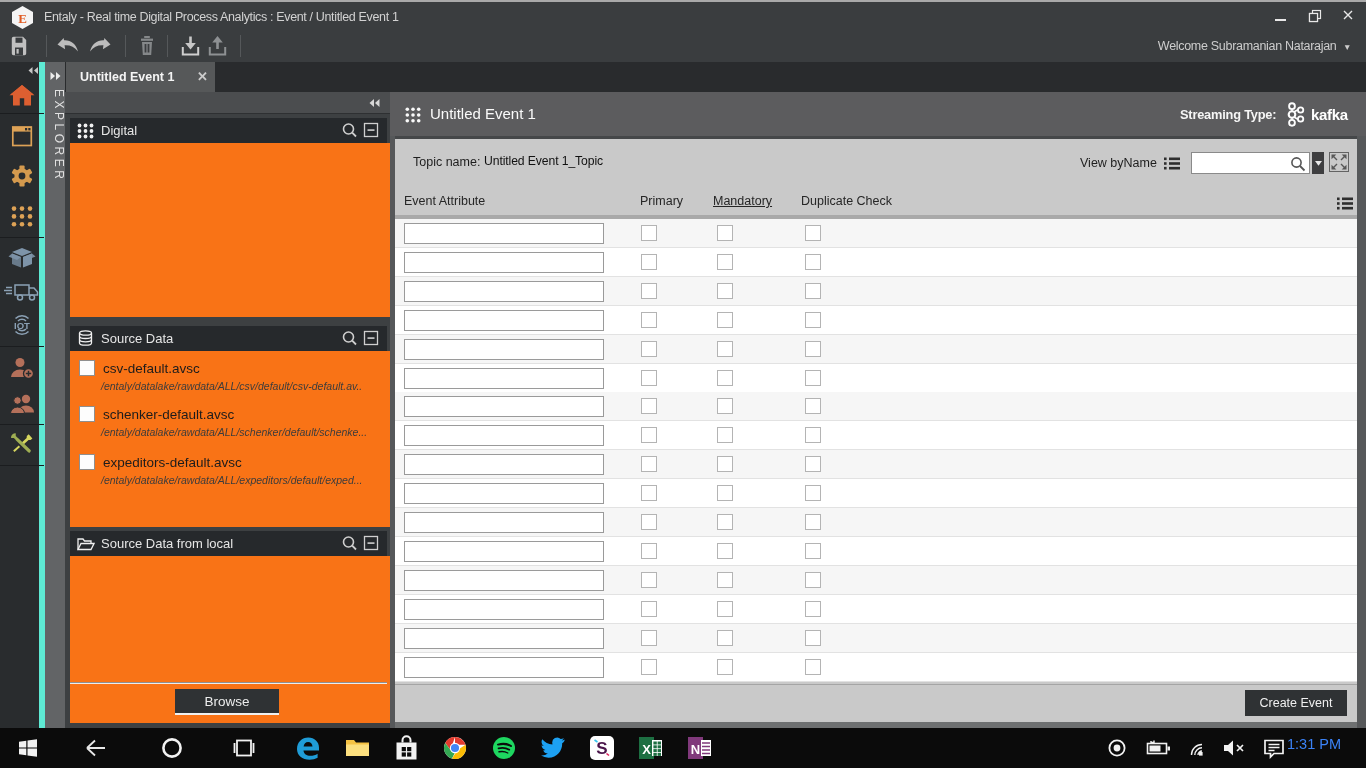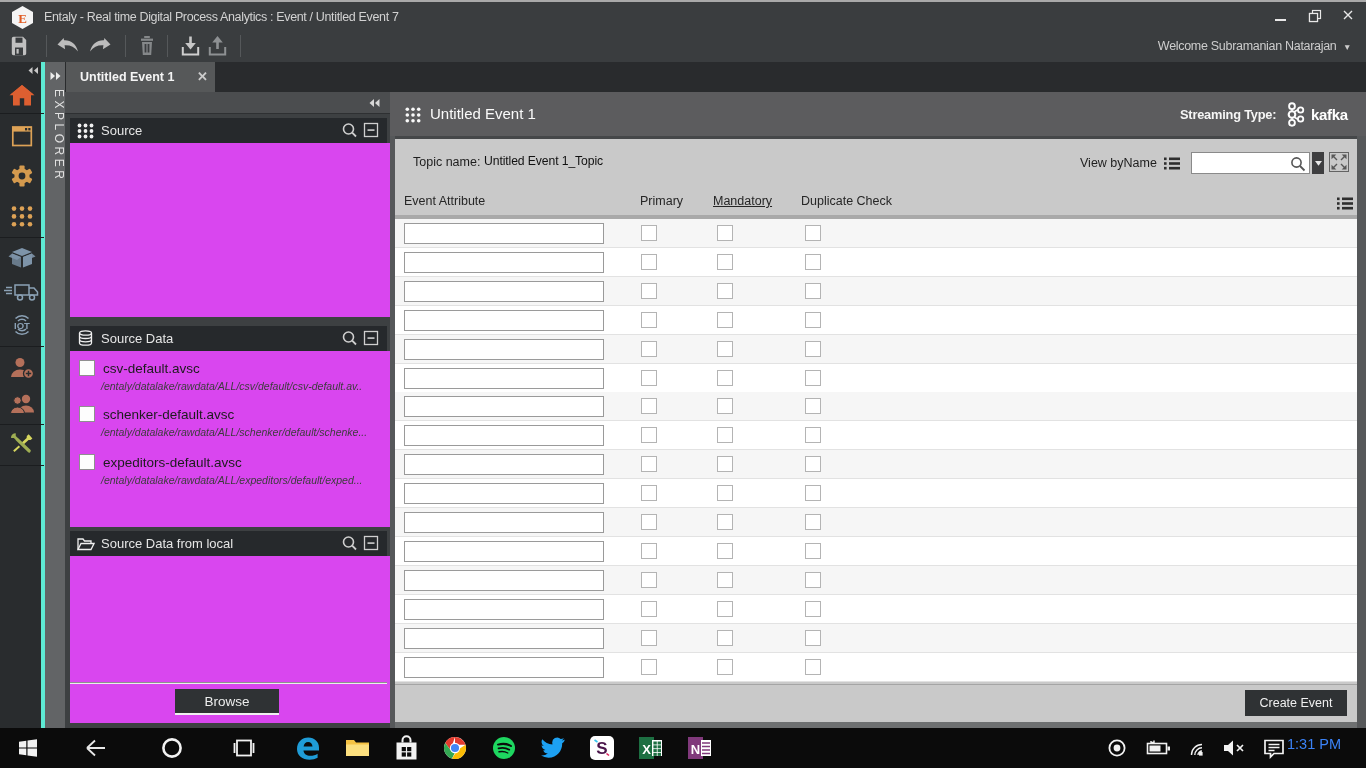--- a/index.html
+++ b/index.html
@@ -16,34 +16,34 @@
 #toolbar { left:0; top:30px; width:1366px; height:32px; background:#3a3d3f; }
 .tsep { position:absolute; top:5px; width:1px; height:22px; background:#55585a; }
 
 
 #tabrow { left:45px; top:62px; width:1321px; height:30px; background:#292b2d; }
 #tab1 { left:66px; top:62px; width:149px; height:31px; background:#565859; color:#f5f5f5; font-size:12.5px; font-weight:bold; }
 #tab1 span.lbl { position:absolute; left:14px; top:8px; }
 #tab1 span.x { position:absolute; left:131px; top:7px; color:#cccccc; font-size:13px; }
 
 
-#sidebar { left:0; top:62px; width:45px; height:666px; background:#292c2e; border-right:4px solid #5eead4; }
+#sidebar { left:0; top:62px; width:45px; height:666px; background:#292c2e; border-right:6px solid #5eead4; }
 .side-sep { position:absolute; left:0; width:44px; height:1px; background:#1b1d1f; }
 .sicon { position:absolute; left:0; width:44px; text-align:center; }
 
 
 #explorer { left:45px; top:62px; width:20px; height:666px; background:#626466; }
 #explorer .vtxt { position:absolute; left:-54px; top:82px; width:130px; color:#e2e2e2; font-size:12px; letter-spacing:3.5px; transform:rotate(90deg); transform-origin:65px 10px; }
 
 
 #panelzone { left:65px; top:92px; width:325px; height:636px; background:#3d4042; }
 #band { left:65px; top:92px; width:325px; height:22px; background:#4b4d4f; border-bottom:1px solid #2e3032; }
 .panel-h { position:absolute; left:70px; width:317px; height:25px; background:#26292c; color:#e6e6e6; font-size:13px; }
 .panel-h .ttl { position:absolute; left:31px; top:5px; }
-.panel-b { position:absolute; left:70px; width:373px; background:#d946ef; }
+.panel-b { position:absolute; left:70px; width:373px; background:#f97316; }
 .ph-icons { position:absolute; right:8px; top:4px; }
 .srcitem { position:absolute; left:0; width:317px; }
 .srcbox { position:absolute; left:9px; top:0; width:16px; height:16px; background:#fdfdfd; border:1px solid #8f8f8f; }
 .srcname { position:absolute; left:33px; top:1px; font-size:13.5px; color:#1c1c1c; }
 .srcpath { position:absolute; left:31px; top:20px; font-size:10.5px; font-style:italic; color:#3c3c3c; }
 #browse { position:absolute; left:105px; top:133px; width:104px; height:26px; background:#2f3234; color:#ececec; font-size:13.5px; text-align:center; line-height:26px; border-bottom:2px solid #f0f0f0; }
 
 
 #content-h { left:390px; top:92px; width:976px; height:44px; background:#5c5c5e; }
 #content-h .ttl { position:absolute; left:40px; top:13px; color:#fafafa; font-size:15px; }
@@ -78,21 +78,21 @@
 #clock { position:absolute; right:25px; top:8px; color:#3b82f6; font-size:14.5px; }
 </style>
 </head>
 <body>
 <div class="abs" id="topline"></div>
 <div class="abs" id="titlebar">
   <svg class="abs" style="left:12px; top:4px;" width="21" height="23" viewBox="0 0 21 23">
     <polygon points="10.5,0 21,6 21,17 10.5,23 0,17 0,6" fill="#f4f4f4"></polygon>
     <text x="10.5" y="16.5" font-size="13" font-weight="bold" fill="#e05a22" text-anchor="middle" font-family="Liberation Serif, serif">E</text>
   </svg>
-  <div class="abs" id="title-text">Entaly - Real time Digital Process Analytics : Event / Untitled Event 7</div>
+  <div class="abs" id="title-text">Entaly - Real time Digital Process Analytics : Event / Untitled Event 1</div>
   <svg class="abs" style="left:1272px; top:6px;" width="90" height="18" viewBox="0 0 90 18">
     <rect x="3" y="11" width="11" height="2" fill="#e8e8e8"></rect>
     <rect x="37.5" y="5.5" width="8" height="8" fill="none" stroke="#e8e8e8" stroke-width="1.2"></rect>
     <rect x="40.5" y="2.5" width="8" height="8" fill="none" stroke="#e8e8e8" stroke-width="1.2"></rect>
     <rect x="38" y="6" width="7" height="7" fill="#3a3d3f"></rect>
     <rect x="37.5" y="5.5" width="8" height="8" fill="none" stroke="#e8e8e8" stroke-width="1.2"></rect>
     <path d="M72 3 L80 11 M80 3 L72 11" stroke="#e8e8e8" stroke-width="1.4"></path>
   </svg>
 </div>
 <div class="abs" id="toolbar">
@@ -260,21 +260,21 @@
   <div class="vtxt">EXPLORER</div>
 </div>
 <div class="abs" id="panelzone"></div>
 <div class="abs" id="band">
     <svg class="abs" style="right:9px; top:7px;" width="12" height="8" viewBox="0 0 12 8">
       <path d="M5 0 L0.5 4 L5 8 Z M10.5 0 L6 4 L10.5 8 Z" fill="#d8d8d8"></path>
     </svg>
   </div>
 
 <div class="panel-h" style="top:118px;">
-    <span class="ttl">Source</span>
+    <span class="ttl">Digital</span>
   <svg class="abs" style="left:7px; top:5px;" width="17" height="16" viewBox="0 0 17 16">
     <g fill="#f0f0f0">
       <circle cx="2.5" cy="2.5" r="1.9"></circle>
         <circle cx="8.5" cy="2.5" r="1.9"></circle>
         <circle cx="14.5" cy="2.5" r="1.9"></circle>
       <circle cx="2.5" cy="8" r="1.9"></circle>
         <circle cx="8.5" cy="8" r="1.9"></circle>
         <circle cx="14.5" cy="8" r="1.9"></circle>
       <circle cx="2.5" cy="13.5" r="1.9"></circle>
         <circle cx="8.5" cy="13.5" r="1.9"></circle>

